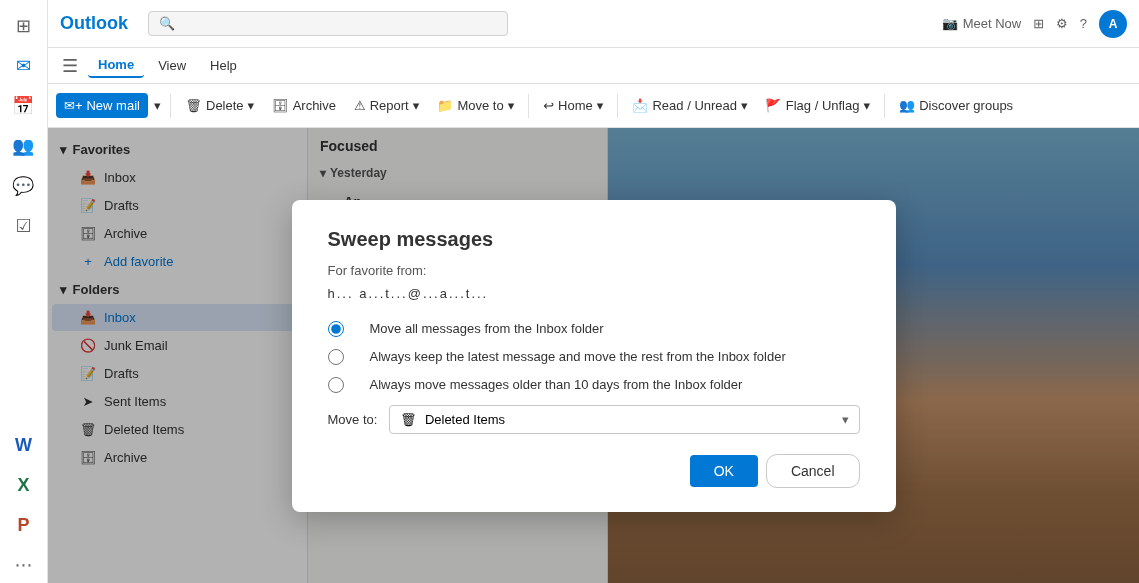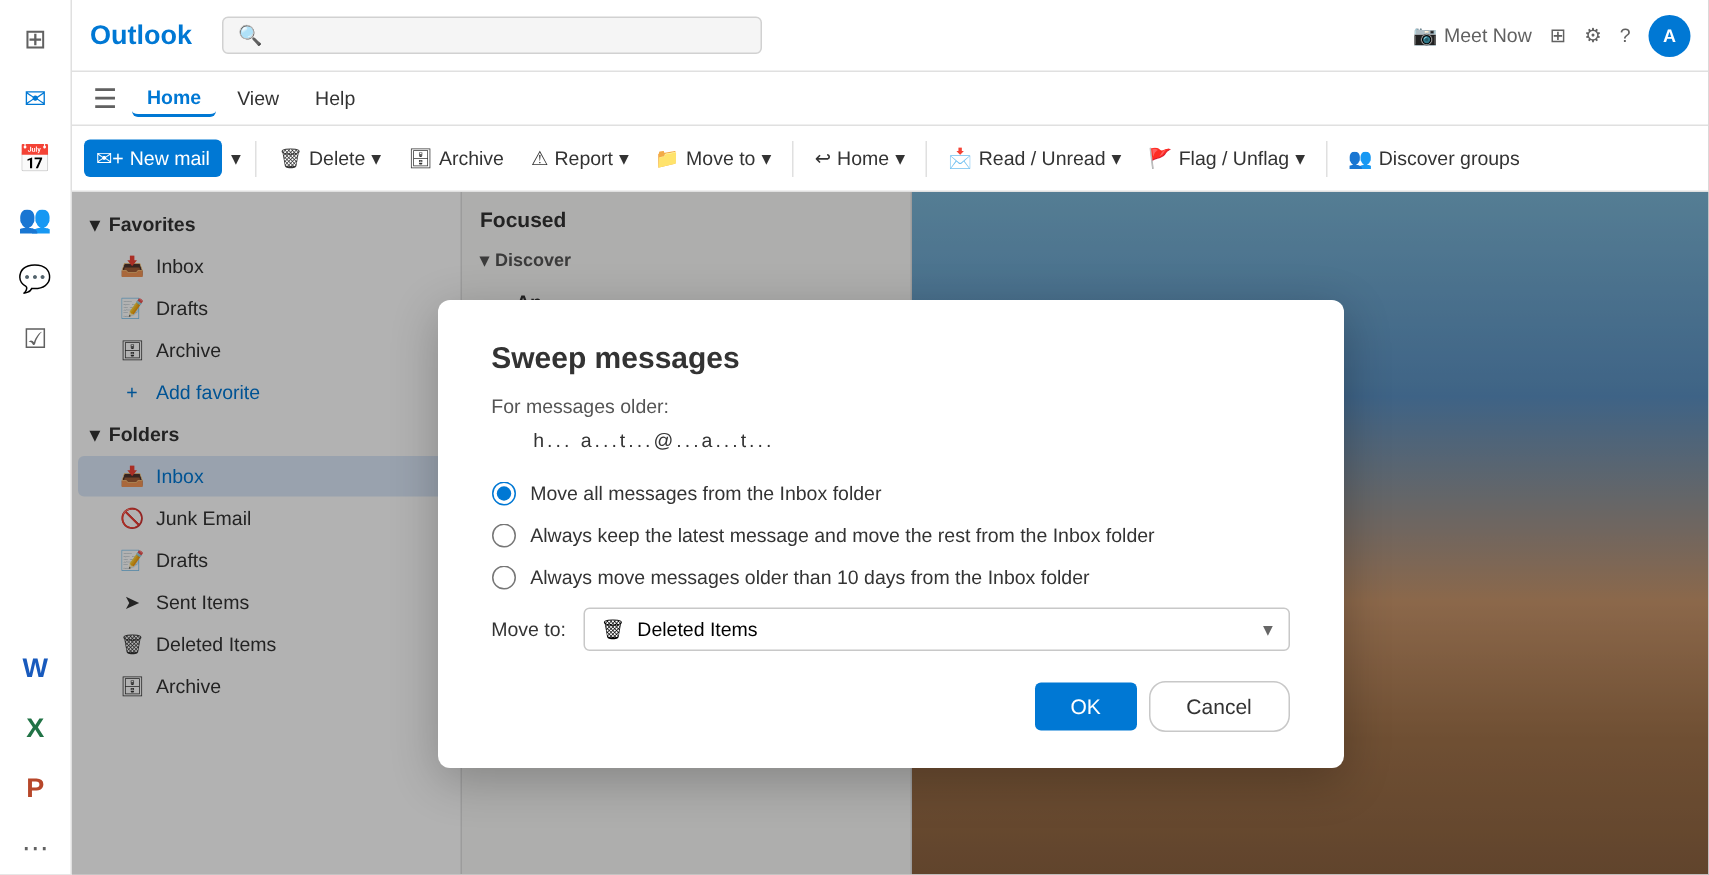--- a/index.html
+++ b/index.html
@@ -265,26 +265,25 @@
       font-size: 13px;
       color: #555;
       margin-bottom: 8px;
     }
     .modal-email {
       font-size: 13px;
       color: #333;
       margin-bottom: 20px;
       letter-spacing: 2px;
       font-weight: 500;
-      margin-left: 28px;
     }
     .modal-option {
       display: flex;
       align-items: center;
-      gap: 10px;
+      gap: 26px;
       margin-bottom: 12px;
       cursor: pointer;
     }
     .modal-option input[type="radio"] {
       width: 16px; height: 16px;
       accent-color: #0078d4;
       flex-shrink: 0;
     }
     .modal-option label {
       font-size: 13px;
@@ -497,21 +496,21 @@
       <div class="sidebar-item">
         <span class="icon">🗄</span>
         <span>Archive</span>
       </div>
     </div>
 
     <div class="mail-list">
       <div class="mail-list-header">Focused</div>
       <div class="mail-group-label">
         <span>▾</span>
-        <span>Discover</span>
+        <span>Yesterday</span>
       </div>
       <div class="mail-item">
         <input type="checkbox" class="mail-checkbox" style="">
         <div class="mail-content">
           <div class="mail-sender">An...</div>
           <div class="mail-subject">Te...</div>
           <div class="mail-preview">Ta...</div>
         </div>
       </div>
       <div class="mail-item">
@@ -539,21 +538,21 @@
         <button class="toolbar-btn">↪</button>
         <button class="toolbar-btn">⋯</button>
       </div>
       <div class="reading-meta">Fri 9/13/2024 12:14 PM</div>
       <div class="desert-bg"></div>
     </div>
 
     <div class="modal-overlay">
       <div class="modal">
         <div class="modal-title">Sweep messages</div>
-        <div class="modal-subtitle">For messages older:</div>
+        <div class="modal-subtitle">For favorite from:</div>
         <div class="modal-email">
           h​...&nbsp;a​...t​...@​...a​...t​...
         </div>
 
         <div class="modal-option">
           <input type="radio" name="sweep" id="opt1" checked="" style="">
           <label for="opt1">Move all messages from the Inbox folder</label>
         </div>
         <div class="modal-option">
           <input type="radio" name="sweep" id="opt3" style="">

